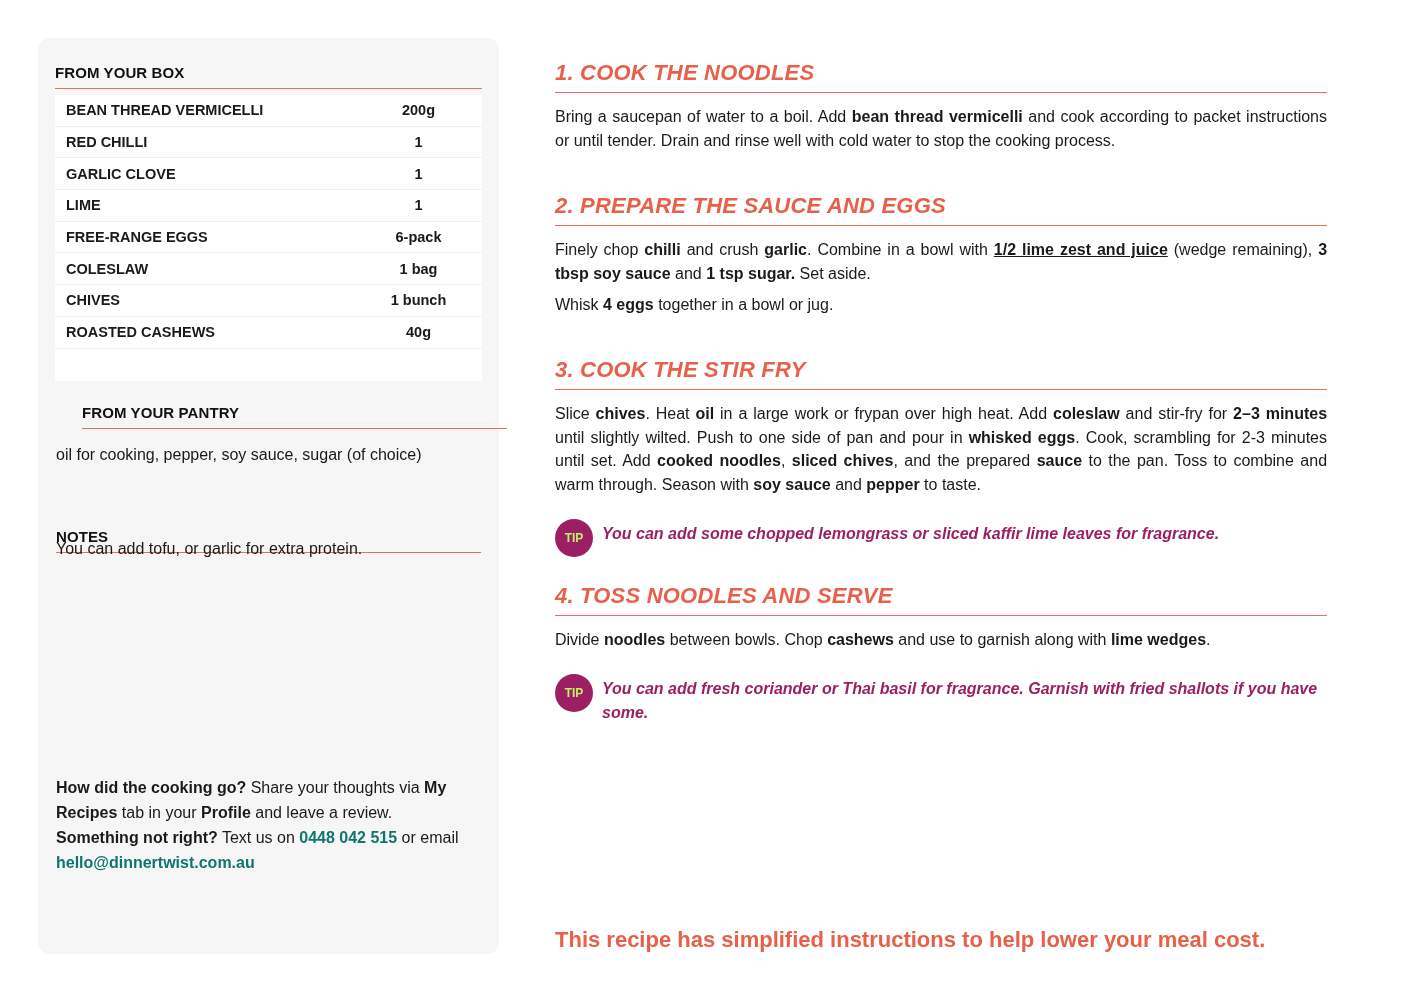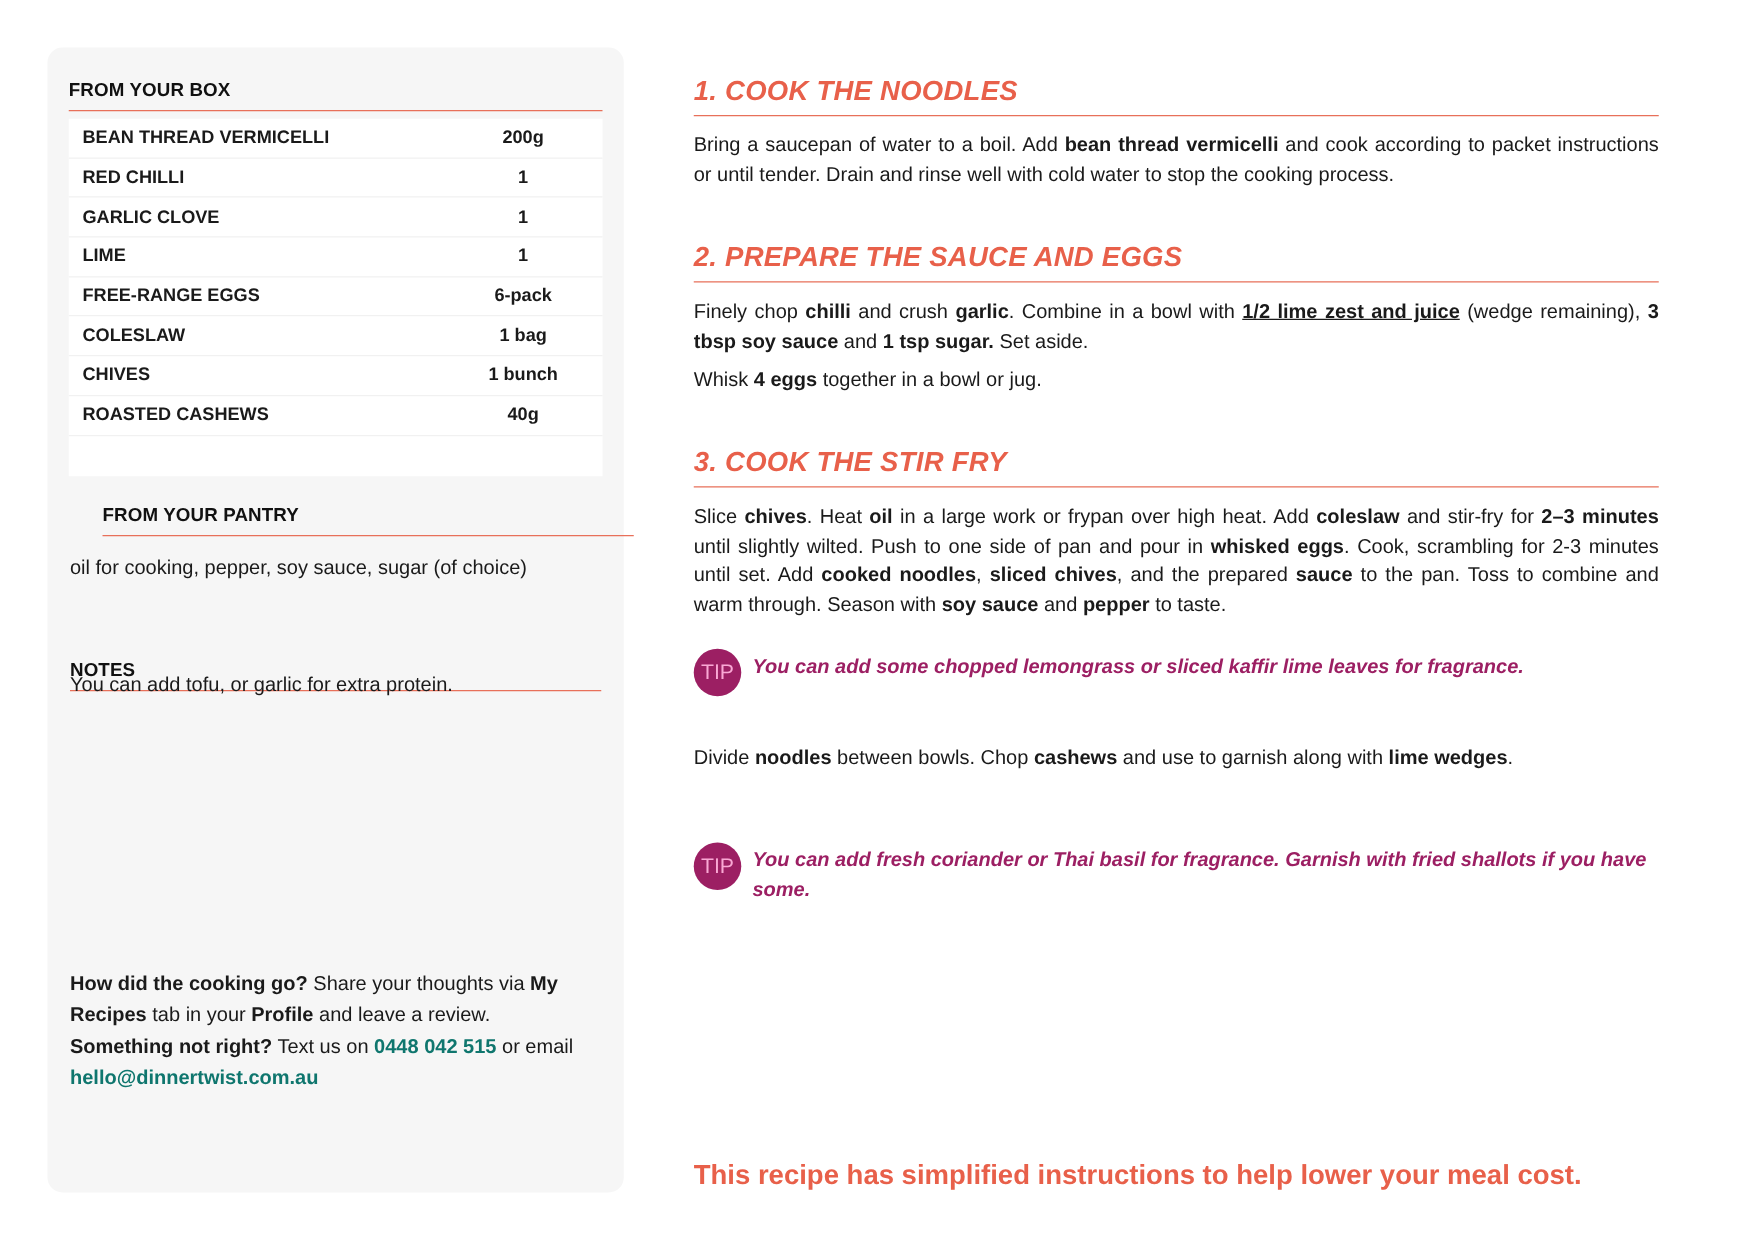--- a/index.html
+++ b/index.html
@@ -49,21 +49,21 @@
     font-size: 16px; line-height: 23.5px; color: #1a1a1a; text-align: justify;
     margin-top: 12px;
   }
   .step-body b { font-weight: bold; }
   .step-body u { font-weight: bold; text-decoration: underline; }
   .step { position: absolute; left: 0; width: 772px; }
 
   .tip { position: absolute; left: 0; width: 772px; display: flex; align-items: flex-start; }
   .tip-badge {
     width: 38px; height: 38px; border-radius: 50%; background: #9c1f63;
-    color: #f9a8d4; font-size: 17px; font-weight: normal; display: flex;
+    color: #bef264; font-size: 12px; font-weight: bold; display: flex;
     align-items: center; justify-content: center; flex-shrink: 0; margin-top: -3px;
   }
   .tip-text {
     margin-left: 9px; font-size: 16px; line-height: 24px; font-style: italic;
     font-weight: bold; color: #9c1f63;
   }
   .footer-note {
     position: absolute; left: 555px; top: 927px;
     font-size: 22px; font-weight: bold; color: #e8604a;
   }
@@ -135,20 +135,21 @@
   <div class="step" style="top:297px;">
     <div class="step-title">3. COOK THE STIR FRY</div>
     <div class="step-body"><span>Slice </span><b>chives</b><span>. Heat </span><b>oil</b><span> in a large work or frypan over high heat. Add </span><b>coleslaw</b><span> and stir-fry for </span><b>2–3 minutes</b><span> until slightly wilted. Push to one side of pan and pour in </span><b>whisked eggs</b><span>. Cook, scrambling for 2-3 minutes until set.  Add </span><b>cooked noodles</b><span>, </span><b>sliced chives</b><span>, and the prepared </span><b>sauce</b><span> to the pan. Toss to combine and warm through. Season with </span><b>soy sauce</b><span> and </span><b>pepper</b><span> to taste.</span></div>
   </div>
   <div class="tip" style="top:462px;">
     <div class="tip-badge">TIP</div>
     <div class="tip-text">You can add some chopped lemongrass or sliced kaffir lime leaves for fragrance.</div>
   </div>
 
   <div class="step" style="top:523px;">
+    <div class="step-title">4. TOSS NOODLES AND SERVE</div>
     <div class="step-body"><span>Divide </span><b>noodles</b><span> between bowls. Chop </span><b>cashews</b><span> and use to garnish along with </span><b>lime wedges</b><span>.</span></div>
   </div>
   <div class="tip" style="top:617px;">
     <div class="tip-badge">TIP</div>
     <div class="tip-text">You can add fresh coriander or Thai basil for fragrance. Garnish with fried shallots if you have some.</div>
   </div>
 </div>
 
 <div class="footer-note">This recipe has simplified instructions to help lower your meal cost.</div>
 

